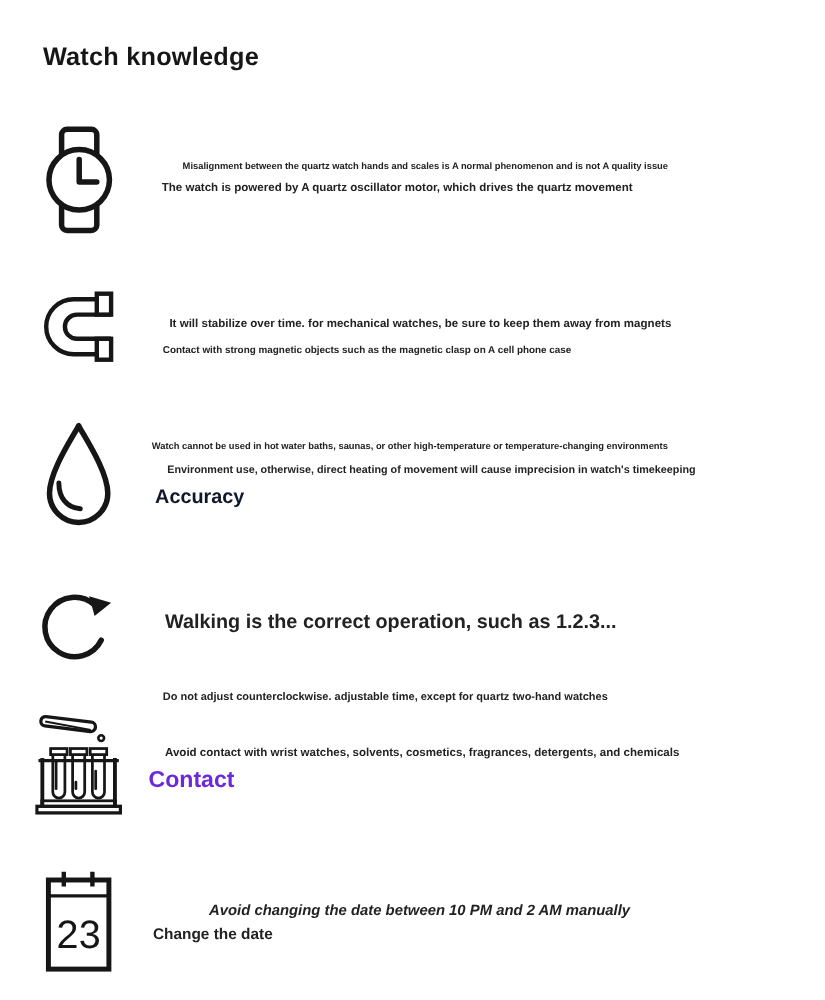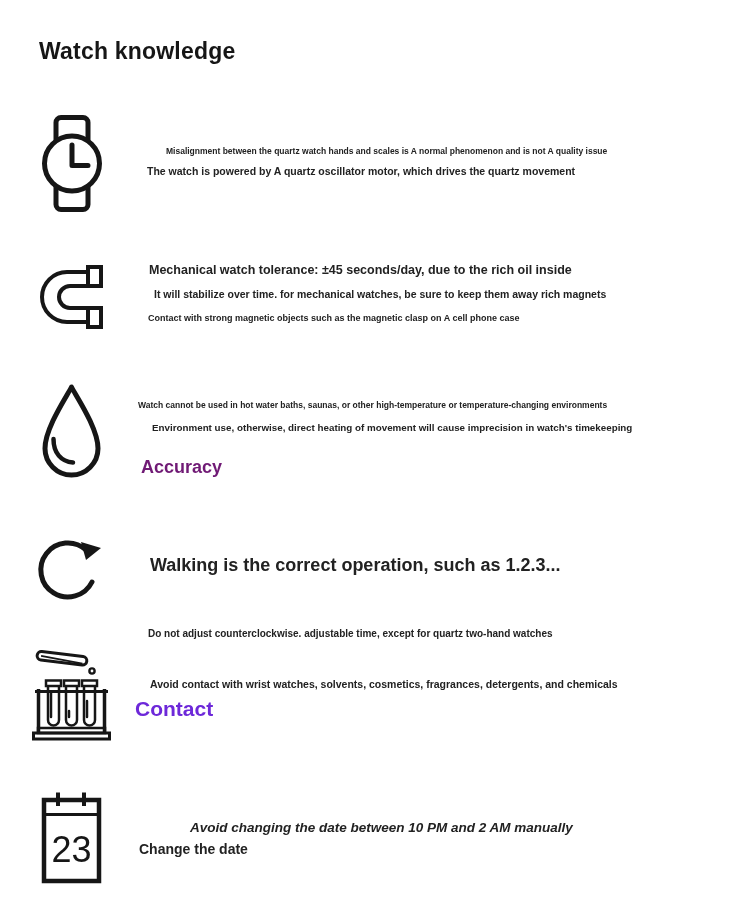--- a/index.html
+++ b/index.html
@@ -20,21 +20,21 @@
   
   .icon-magnet  { position:absolute; left:37px;  top:262px; }
   .s2-l1 { left:149px; top:263px; font-size:12.5px; }
   .s2-l2 { left:154px; top:288px; font-size:10.5px; }
   .s2-l3 { left:148px; top:313px; font-size:9px; font-weight:600; }
 
   
   .icon-drop    { position:absolute; left:38px;  top:383px; }
   .s3-l1 { left:138px; top:400px; font-size:8.5px;text-align:right; }
   .s3-l2 { left:152px; top:422px; font-size:9.8px; }
-  .s3-l3 { left:141px; top:441px; font-size:18px; color:#701a75;margin-top:16px; }
+  .s3-l3 { left:141px; top:441px; font-size:18px; color:#0f172a; }
 
   
   .icon-arrow   { position:absolute; left:35px;  top:519px; }
   .s4-l1 { left:180px; top:531px; font-size:12.5px; }
   .s4-l2 { left:150px; top:555px; font-size:18px; }
   .s4-l3 { left:148px; top:580px; font-size:10px; font-weight:600;margin-top:48px; }
 
   
   .icon-tubes   { position:absolute; left:32px;  top:645px; }
   .s5-l1 { left:150px; top:678px; font-size:10.5px; }
@@ -65,22 +65,21 @@
   <div class="line s1-l1">Misalignment between the quartz watch hands and scales is A normal phenomenon and is not A quality issue</div>
   <div class="line s1-l2">The watch is powered by A quartz oscillator motor, which drives the quartz movement</div>
 
   <svg class="icon-magnet" width="68" height="70" viewBox="0 0 68 70">
     <g fill="none" stroke="#161616">
       <path d="M62 10 L30 10 A25 25 0 0 0 30 60 L62 60 L62 46 L33 46 A11 11 0 0 1 33 24 L62 24 Z" stroke-width="4"></path>
       <rect x="51" y="5" width="13" height="19" fill="#ffffff" stroke-width="4"></rect>
       <rect x="51" y="46" width="13" height="19" fill="#ffffff" stroke-width="4"></rect>
     </g>
   </svg>
-  <div class="line s2-l1">Mechanical watch tolerance: ±45 seconds/day, due to the rich oil inside</div>
-  <div class="line s2-l2">It will stabilize over time. for mechanical watches, be sure to keep them away rich magnets</div>
+  <div class="line s2-l2">It will stabilize over time. for mechanical watches, be sure to keep them away from magnets</div>
   <div class="line s2-l3">Contact with strong magnetic objects such as the magnetic clasp on A cell phone case</div>
 
   <svg class="icon-drop" width="67" height="97" viewBox="0 0 67 97">
     <g fill="none" stroke="#161616">
       <path d="M33.5 4 C29 13 7 45 7 65.5 C7 80 19 92 33.5 92 C48 92 60 80 60 65.5 C60 45 38 13 33.5 4 Z" stroke-width="5" stroke-linejoin="round"></path>
       <path d="M15.5 56 C15.5 70 23 78.5 35 79.5" stroke-width="4.5" stroke-linecap="round"></path>
     </g>
   </svg>
   <div class="line s3-l1">Watch cannot be used in hot water baths, saunas, or other high-temperature or temperature-changing environments</div>
   <div class="line s3-l2">Environment use, otherwise, direct heating of movement will cause imprecision in watch's timekeeping</div>

